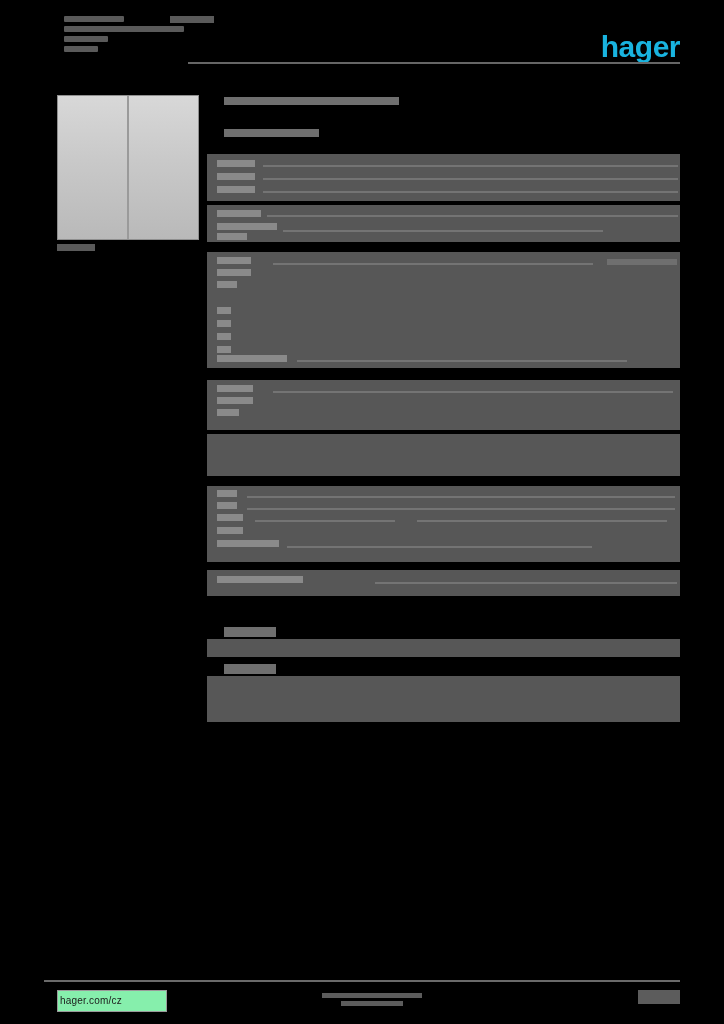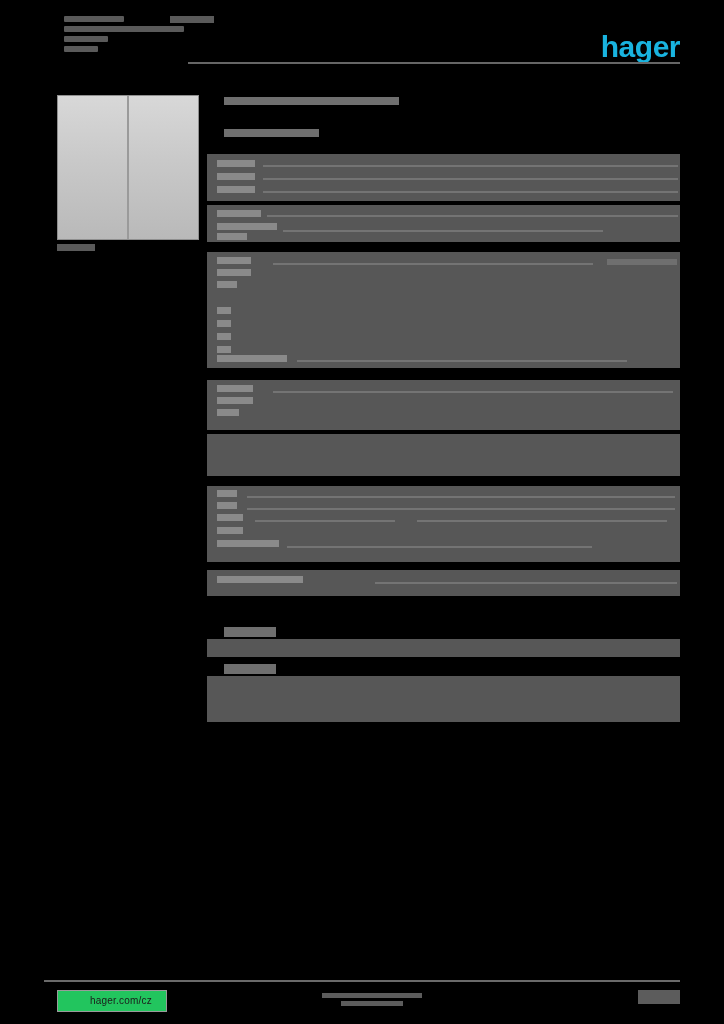--- a/index.html
+++ b/index.html
@@ -147,29 +147,28 @@
     width: 636px;
     height: 2px;
     background: #6a6a6a;
   }
   .footer-url {
     position: absolute;
     left: 57px;
     top: 990px;
     width: 110px;
     height: 22px;
-    background: #22c55e;
+    background: #86efac;
     border: 1px solid #9a9a9a;
     box-sizing: border-box;
     color: #1b1b1b;
     font-size: 10px;
     line-height: 20px;
-    padding-left: 18px;
+    padding-left: 2px;
     letter-spacing: 0.2px;
-    text-align: center;
   }
   .footer-center {
     position: absolute;
     left: 322px;
     top: 993px;
     width: 100px;
     height: 16px;
   }
   .footer-center .fl {
     background: #5c5c5c;

